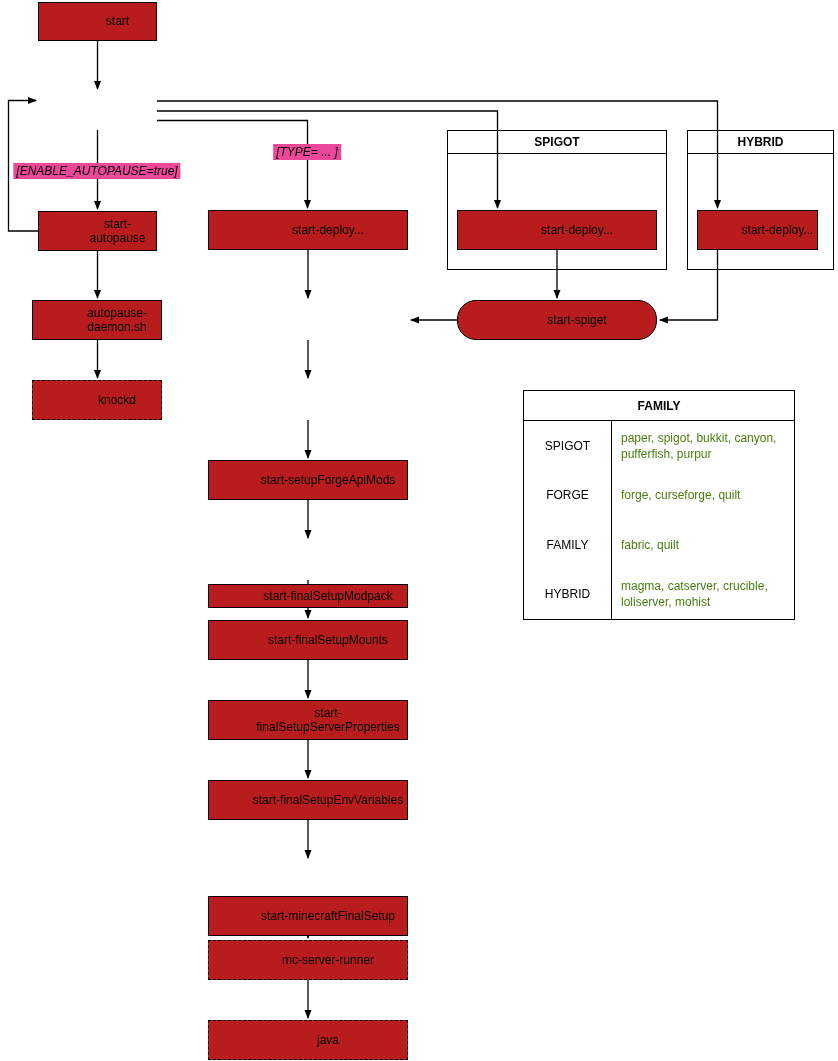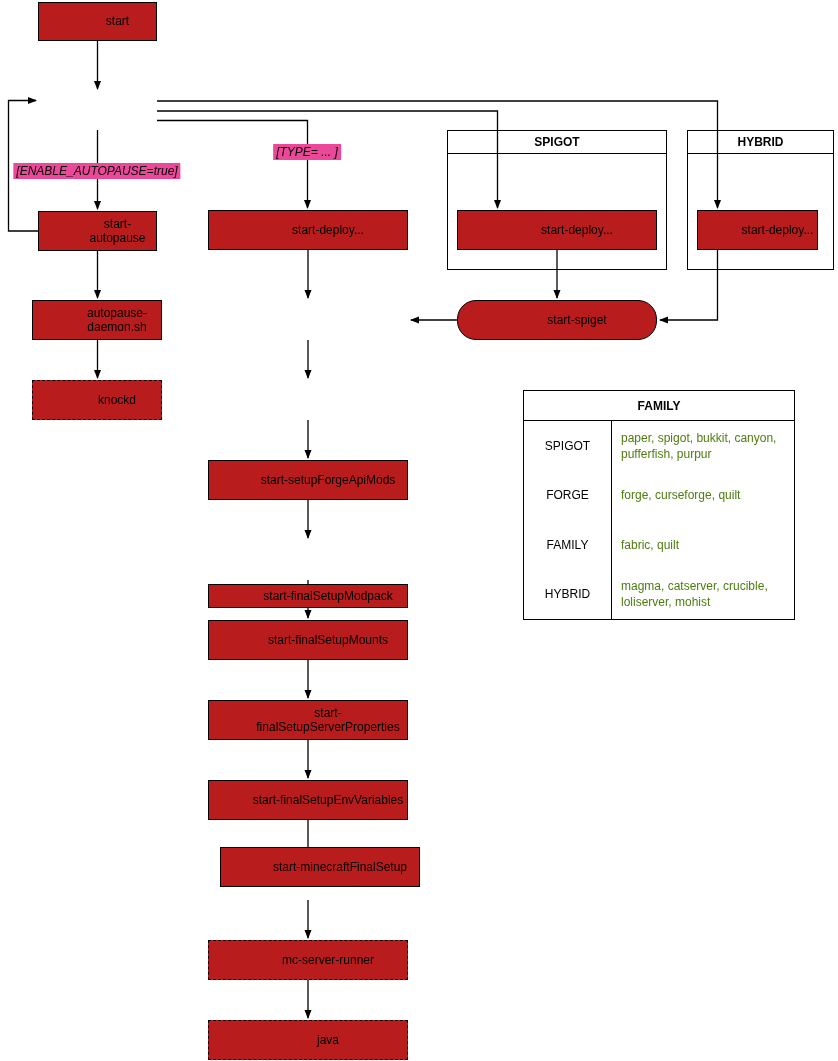--- a/index.html
+++ b/index.html
@@ -166,21 +166,21 @@
   <div class="node" style="left:208px; top:460px; width:200px; height:40px;">start-setupForgeApiMods</div>
 
   <div class="node" style="left:208px; top:540px; width:200px; height:24px;margin-top:44px;">start-finalSetupModpack</div>
 
   <div class="node" style="left:208px; top:620px; width:200px; height:40px;">start-finalSetupMounts</div>
 
   <div class="node" style="left:208px; top:700px; width:200px; height:40px;">start-finalSetupServerProperties</div>
 
   <div class="node" style="left:208px; top:780px; width:200px; height:40px;">start-finalSetupEnvVariables</div>
 
-  <div class="node" style="left:208px; top:847px; width:200px; height:40px;margin-left:12px;">start-minecraftFinalSetup</div>
+  <div class="node" style="left:208px; top:896px; width:200px; height:40px;">start-minecraftFinalSetup</div>
 
   <div class="node dashed" style="left:208px; top:940px; width:200px; height:40px;">mc-server-runner</div>
 
   <div class="node dashed" style="left:208px; top:1020px; width:200px; height:40px;">java</div>
 
   <div class="node" style="left:457px; top:210px; width:200px; height:40px;">start-deploy...</div>
 
   <div class="node" style="left:697px; top:210px; width:121px; height:40px;">start-deploy...</div>
 
   <div class="node" style="left:457px; top:300px; width:200px; height:40px;border-radius:19px;">start-spiget</div>

